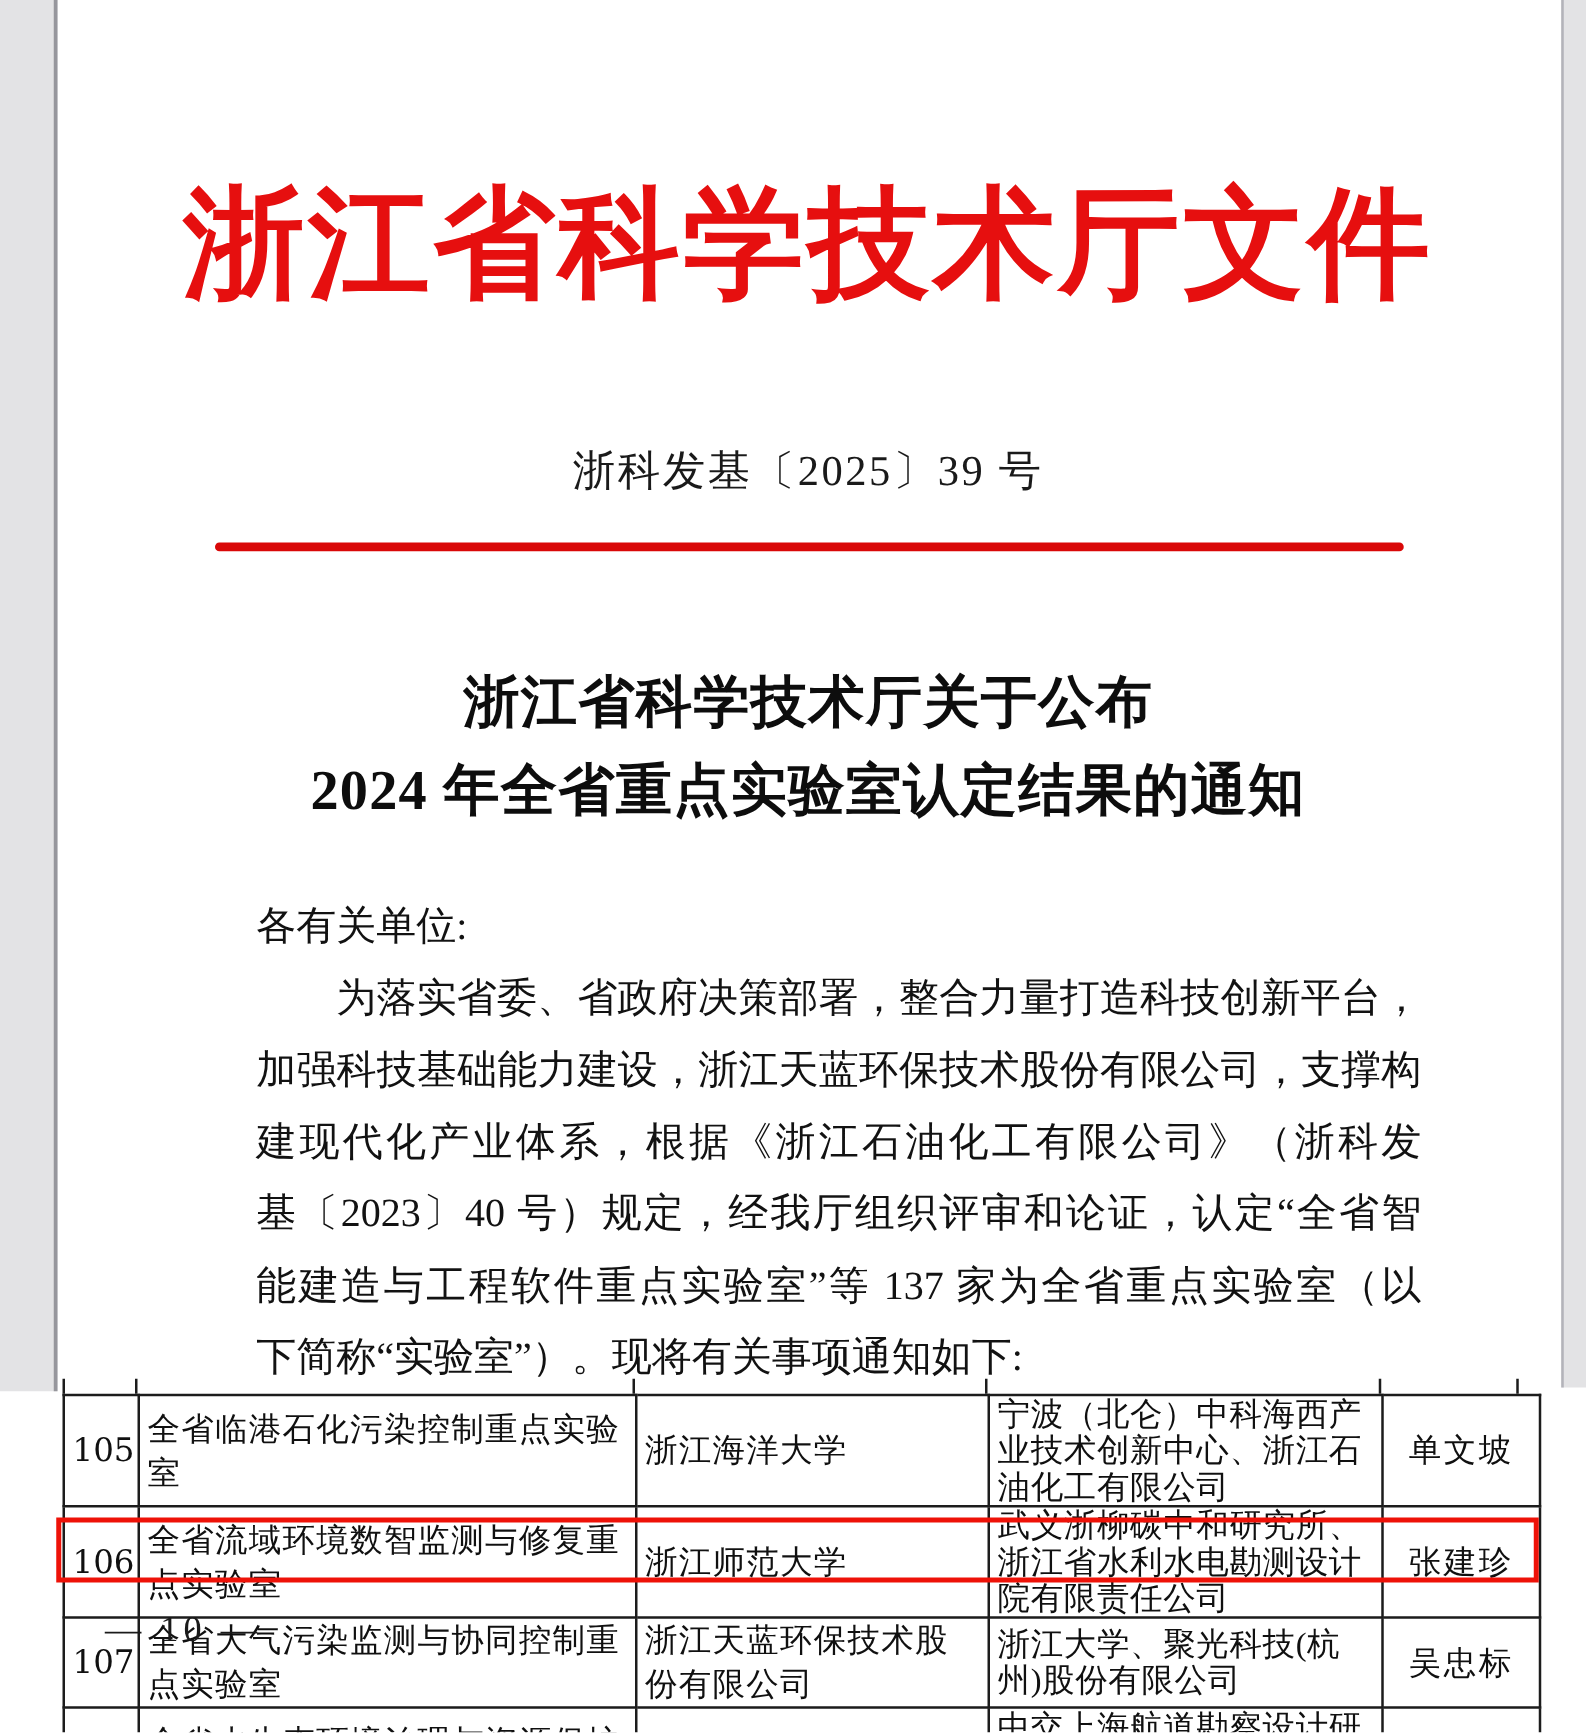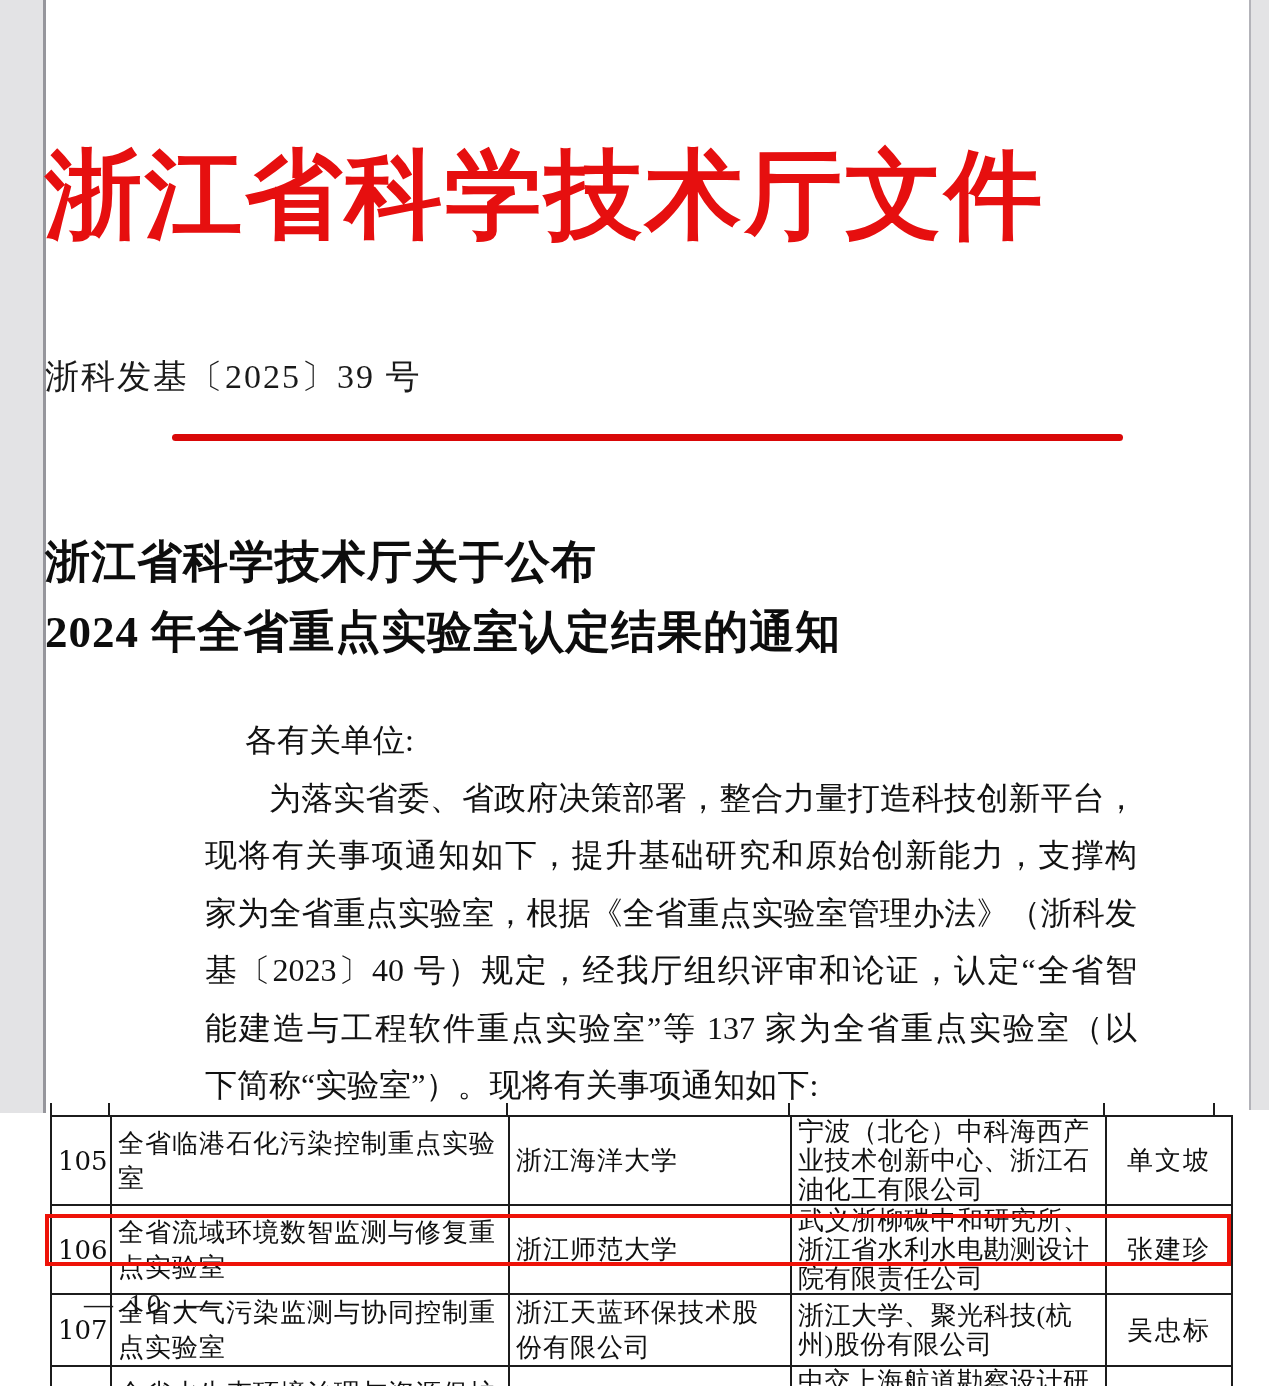--- a/index.html
+++ b/index.html
@@ -17,21 +17,21 @@
     background:#ffffff;
     overflow:hidden;
     font-family:"Liberation Serif","DejaVu Serif",serif;
     color:var(--ink);
   }
   
   .margin-strip{position:absolute;top:0;background:var(--margin-grey);}
   .margin-strip.left{left:0;width:43px;height:1113px;border-right:3px solid #96969c;}
   .margin-strip.right{left:1249px;width:20px;height:1110px;border-left:2px solid #b3b3b9;}
 
-  .centered{position:absolute;left:45px;width:1203px;}
+  .centered{position:absolute;left:45px;width:1203px;text-align:center;}
 
   .letterhead{
     top:138px;
     font-size:97px;font-weight:700;letter-spacing:3px;
     color:var(--letterhead-red);
     line-height:1.2;
     white-space:nowrap;
   }
   .doc-number{
     top:354px;
@@ -44,21 +44,21 @@
   }
   .notice-title{font-size:45px;font-weight:700;letter-spacing:1px;color:#0d0d0d;white-space:nowrap;}
   .notice-title.line1{top:532px;}
   .notice-title.line2{top:602px;}
 
   .body-text{
     position:absolute;left:205px;top:712px;width:932px;
     font-size:32px;line-height:57.5px;color:#121212;
   }
   .body-line{width:100%;text-align:justify;text-align-last:justify;white-space:nowrap;}
-  .body-line.salutation{text-align:center;text-align-last:left;margin-left:40px;}
+  .body-line.salutation{text-align:center;text-align-last:left;}
   .body-line.indent{padding-left:64px;width:868px;}
   .body-line.last{text-align:left;text-align-last:left;}
 
   
   .table-wrap{position:absolute;left:50px;top:1115px;}
   table.lab-table{
     border-collapse:collapse;table-layout:fixed;
     width:1165px;
     font-family:"Liberation Serif","DejaVu Serif",serif;
   }
@@ -106,22 +106,22 @@
   <div class="centered doc-number">浙科发基〔2025〕39 号</div>
 
   <div class="red-rule"></div>
 
   <div class="centered notice-title line1">浙江省科学技术厅关于公布</div>
   <div class="centered notice-title line2">2024 年全省重点实验室认定结果的通知</div>
 
   <div class="body-text">
     <div class="body-line salutation">各有关单位:</div>
     <div class="body-line indent">为落实省委、省政府决策部署，整合力量打造科技创新平台，</div>
-    <div class="body-line">现将有关事项通知如下，提升基础研究和原始创新能力，支撑构</div>
-    <div class="body-line">家为全省重点实验室，根据《全省重点实验室管理办法》（浙科发</div>
+    <div class="body-line">加强科技基础能力建设，浙江天蓝环保技术股份有限公司，支撑构</div>
+    <div class="body-line">建现代化产业体系，根据《浙江石油化工有限公司》（浙科发</div>
     <div class="body-line">基〔2023〕40 号）规定，经我厅组织评审和论证，认定“全省智</div>
     <div class="body-line">能建造与工程软件重点实验室”等 137 家为全省重点实验室（以</div>
     <div class="body-line last">下简称“实验室”）。现将有关事项通知如下:</div>
   </div>
 
   <div class="stub" style="left:50px"></div>
   <div class="stub" style="left:108px"></div>
   <div class="stub" style="left:506px"></div>
   <div class="stub" style="left:788px"></div>
   <div class="stub" style="left:1103px"></div>

